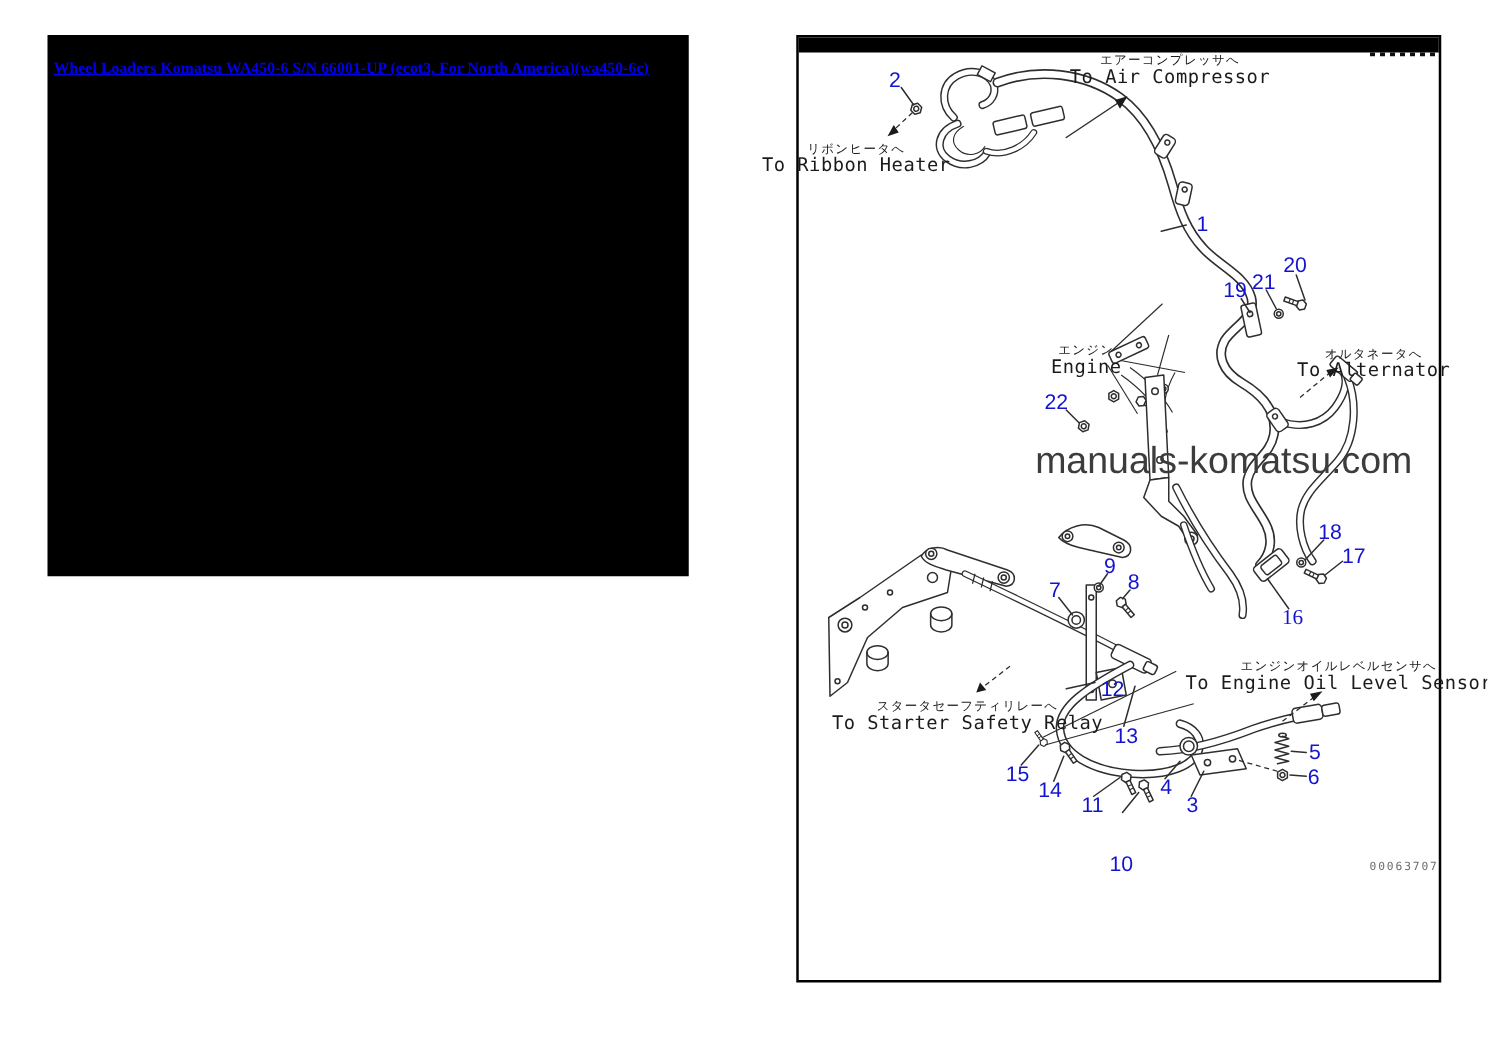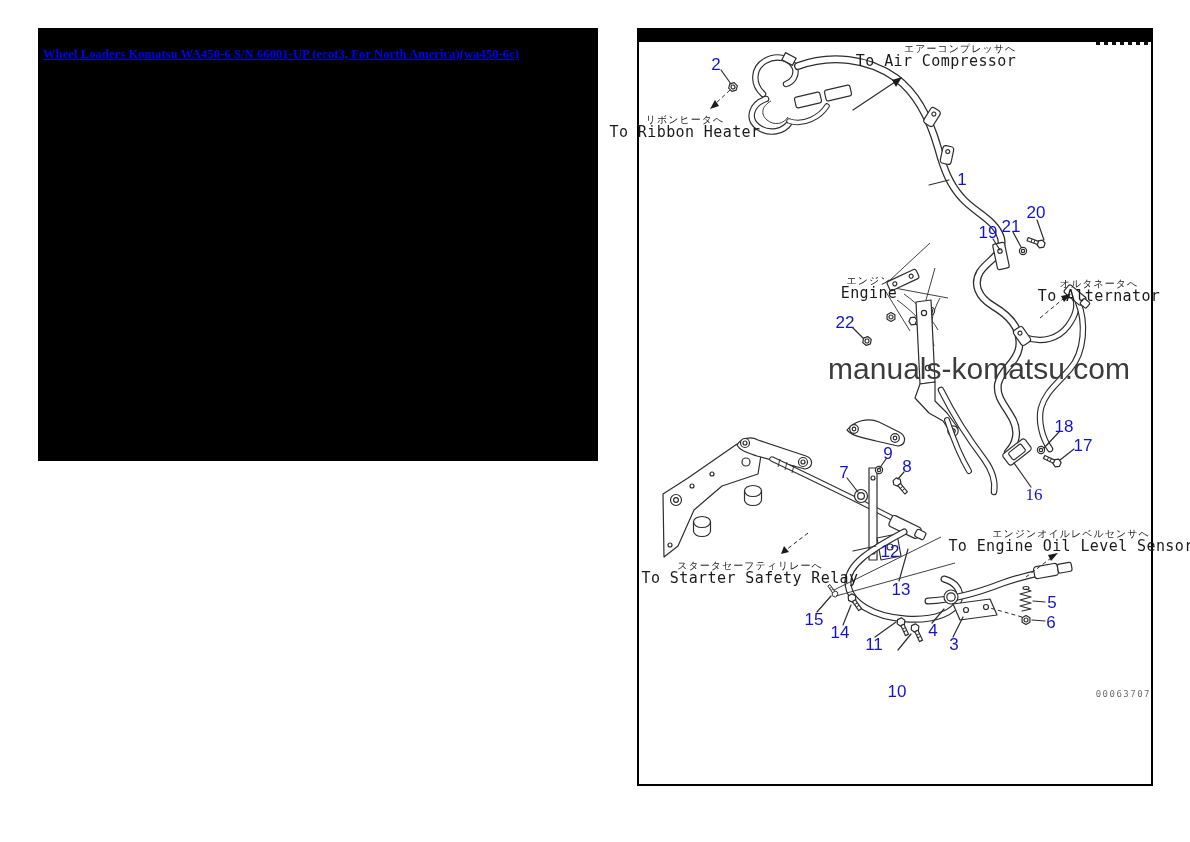--- a/index.html
+++ b/index.html
@@ -2,21 +2,21 @@
 <html><head>
 <meta charset="utf-8">
 <style>
   html,body { margin:0; padding:0; background:#fff; }
   .page {
     position:relative; width:1190px; height:842px; background:#ffffff;
     font-family:"Liberation Sans", sans-serif; overflow:hidden;
     --callout-color:#1313cf; --link-color:#0000ee;
   }
   .link-panel {
-    position:absolute; left:38px; top:28px; width:560px; height:433px;
+    position:absolute; left:38px; top:28px; width:513px; height:433px;
     background:#000;
   }
   .link-panel a {
     position:absolute; left:5px; top:19px; white-space:nowrap;
     font-family:"Liberation Serif", serif; font-weight:bold; font-size:12.5px;
     letter-spacing:0.1px; color:var(--link-color); text-decoration:underline;
     cursor:pointer;
   }
   .diagram-frame {
     position:absolute; left:637px; top:28px; width:516px; height:758px;
@@ -282,37 +282,37 @@
       <rect class="tick" x="1128" y="42" width="4" height="3"></rect>
       <rect class="tick" x="1136" y="42" width="4" height="3"></rect>
       <rect class="tick" x="1144" y="42" width="4" height="3"></rect>
     </g>
   </svg>
 
   <div class="overlay">
     <div class="watermark">manuals-komatsu.com</div>
     <div class="drawing-number">00063707</div>
     <div>
-        <div class="dirlabel" style="left: 936px; top: 43px; text-align: right;">
+        <div class="dirlabel" style="left: 936px; top: 43px;">
           <div class="jp">エアーコンプレッサへ</div>
           <div class="en">To Air Compressor</div>
         </div>
         <div class="dirlabel" style="left: 685px; top: 114px;">
           <div class="jp">リボンヒータへ</div>
           <div class="en">To Ribbon Heater</div>
         </div>
         <div class="dirlabel" style="left: 869px; top: 275px;">
           <div class="jp">エンジン</div>
           <div class="en">Engine</div>
         </div>
         <div class="dirlabel" style="left: 1099px; top: 278px;">
           <div class="jp">オルタネータへ</div>
           <div class="en">To Alternator</div>
         </div>
-        <div class="dirlabel" style="left: 750px; top: 560px;">
+        <div class="dirlabel" style="left: 774px; top: 560px;">
           <div class="jp">スタータセーフティリレーへ</div>
           <div class="en">To Starter Safety Relay</div>
         </div>
         <div class="dirlabel" style="left: 1071px; top: 528px; text-align: center;">
           <div class="jp">エンジンオイルレベルセンサへ</div>
           <div class="en">To Engine Oil Level Sensor</div>
         </div>
       </div>
     <div>
         <span class="callout" style="left: 962px; top: 179px;">1</span>

